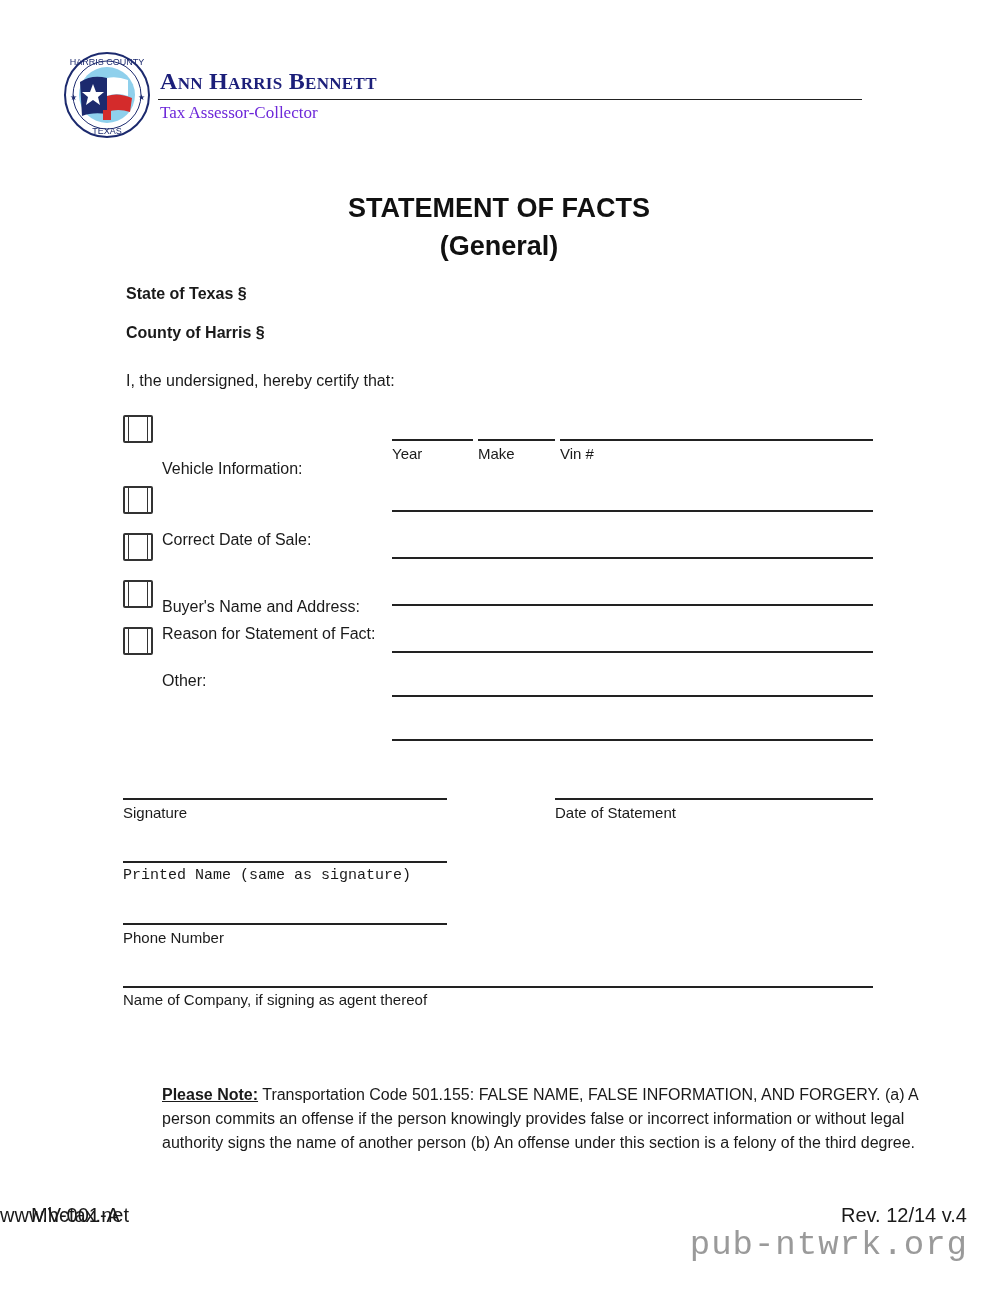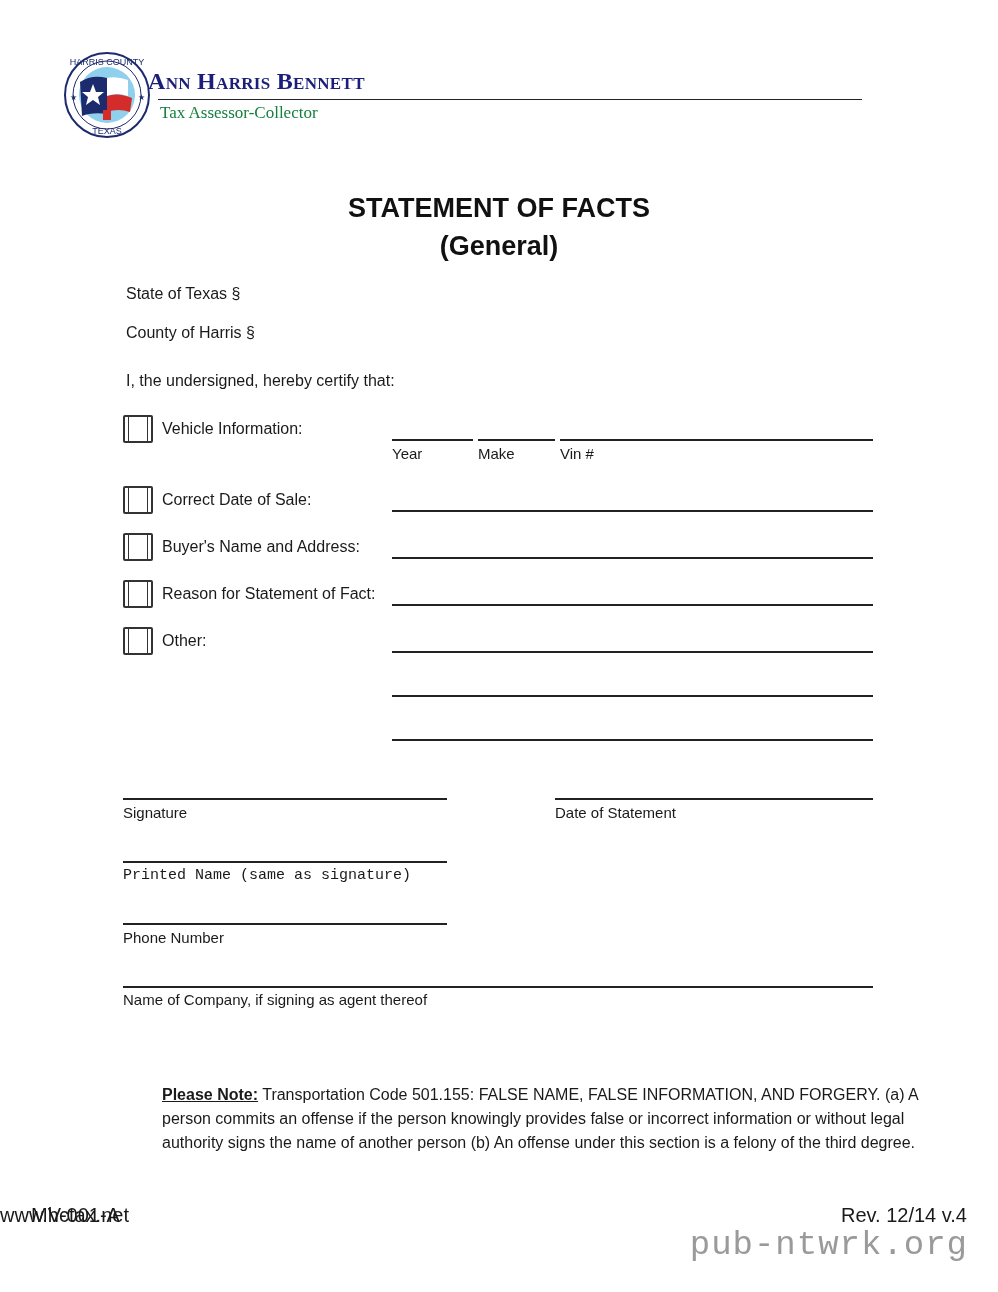--- a/index.html
+++ b/index.html
@@ -1,32 +1,32 @@
 <!DOCTYPE html>
 <html><head>
   <meta charset="utf-8">
   <style>
     html, body { margin: 0; padding: 0; background: #ffffff; }
     body { width: 998px; height: 1292px; position: relative; overflow: hidden;
            font-family: "Liberation Sans", "DejaVu Sans", sans-serif; color: #1a1a1a; }
     .abs { position: absolute; }
     .logo { left: 62px; top: 52px; width: 90px; height: 86px; }
-    .brand-name { left: 148px; top: 68px; font-family: "Liberation Serif", "DejaVu Serif", serif;
+    .brand-name { left: 160px; top: 68px; font-family: "Liberation Serif", "DejaVu Serif", serif;
       font-weight: bold; font-size: 24px; color: #1c1f7a; letter-spacing: 0.3px; font-variant: small-caps; }
     .brand-line { left: 158px; top: 99px; width: 704px; height: 0; border-top: 1.5px solid #222; }
     .brand-sub { left: 160px; top: 103px; font-family: "Liberation Serif", "DejaVu Serif", serif;
-      font-size: 17px; color: #15803d; }
+      font-size: 17px; color: #6d28d9; }
     .title { left: 0; width: 998px; text-align: center; font-weight: bold; font-size: 27px; color: #111; }
-    .bold-label { left: 126px; font-weight: normal; font-size: 16px; }
+    .bold-label { left: 126px; font-weight: bold; font-size: 16px; }
     .plain { font-size: 16px; }
     .cb { width: 30px; height: 28px; box-sizing: border-box; border: 2px solid #333; border-radius: 2px;
           left: 123px; background: #fff; }
     .cb::before { content: ""; position: absolute; left: 3px; top: 0; bottom: 0; border-left: 1.5px solid #333; }
     .cb::after { content: ""; position: absolute; right: 3px; top: 0; bottom: 0; border-left: 1.5px solid #333; }
-    .row-label { left: 162px; font-size: 16px; }
+    .row-label { left: 162px; font-size: 16px; margin-top: 40px; }
     .line { height: 0; border-top: 2px solid #222; }
     .caption { font-size: 15px; text-align: left; }
     .note { left: 126px; top: 1083px; width: 760px; font-size: 16px; line-height: 24px; margin-left: 36px; }
     .note u { font-weight: bold; }
     .footer { top: 1204px; font-size: 20px; }
     .watermark { right: 30px; top: 1226px; font-family: "Liberation Mono", "DejaVu Sans Mono", monospace;
       font-size: 34px; color: #9a9a9a; letter-spacing: 1px; }
   </style>
 </head>
 <body>
@@ -65,21 +65,21 @@
 <div class="abs line" style="left:560px; top:439px; width:313px;"></div>
 <div class="abs caption" style="left:392px; top:445px; width:81px;">Year</div>
 <div class="abs caption" style="left:478px; top:445px; width:77px;">Make</div>
 <div class="abs caption" style="left:560px; top:445px; width:313px;">Vin #</div>
 
 <div class="abs cb" style="top:486px;"></div>
 <div class="abs row-label" style="top:491px;">Correct Date of Sale:</div>
 <div class="abs line" style="left:392px; top:510px; width:481px;"></div>
 
 <div class="abs cb" style="top:533px;"></div>
-<div class="abs row-label" style="top:538px;">Buyer's Name and Address:</div>
+<div class="abs row-label" style="top:558px;">Buyer's Name and Address:</div>
 <div class="abs line" style="left:392px; top:557px; width:481px;"></div>
 
 <div class="abs cb" style="top:580px;"></div>
 <div class="abs row-label" style="top:585px;">Reason for Statement of Fact:</div>
 <div class="abs line" style="left:392px; top:604px; width:481px;"></div>
 
 <div class="abs cb" style="top:627px;"></div>
 <div class="abs row-label" style="top:632px;">Other:</div>
 <div class="abs line" style="left:392px; top:651px; width:481px;"></div>
 <div class="abs line" style="left:392px; top:695px; width:481px;"></div>

